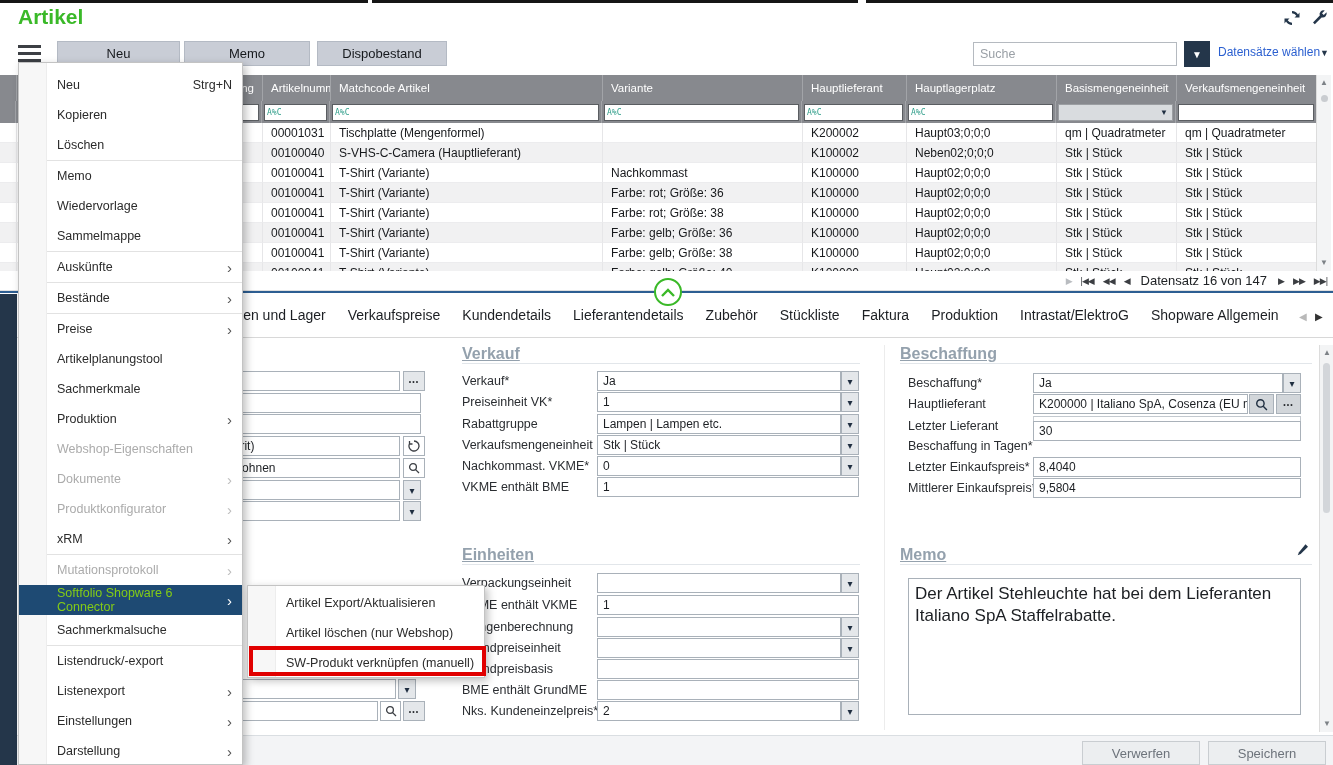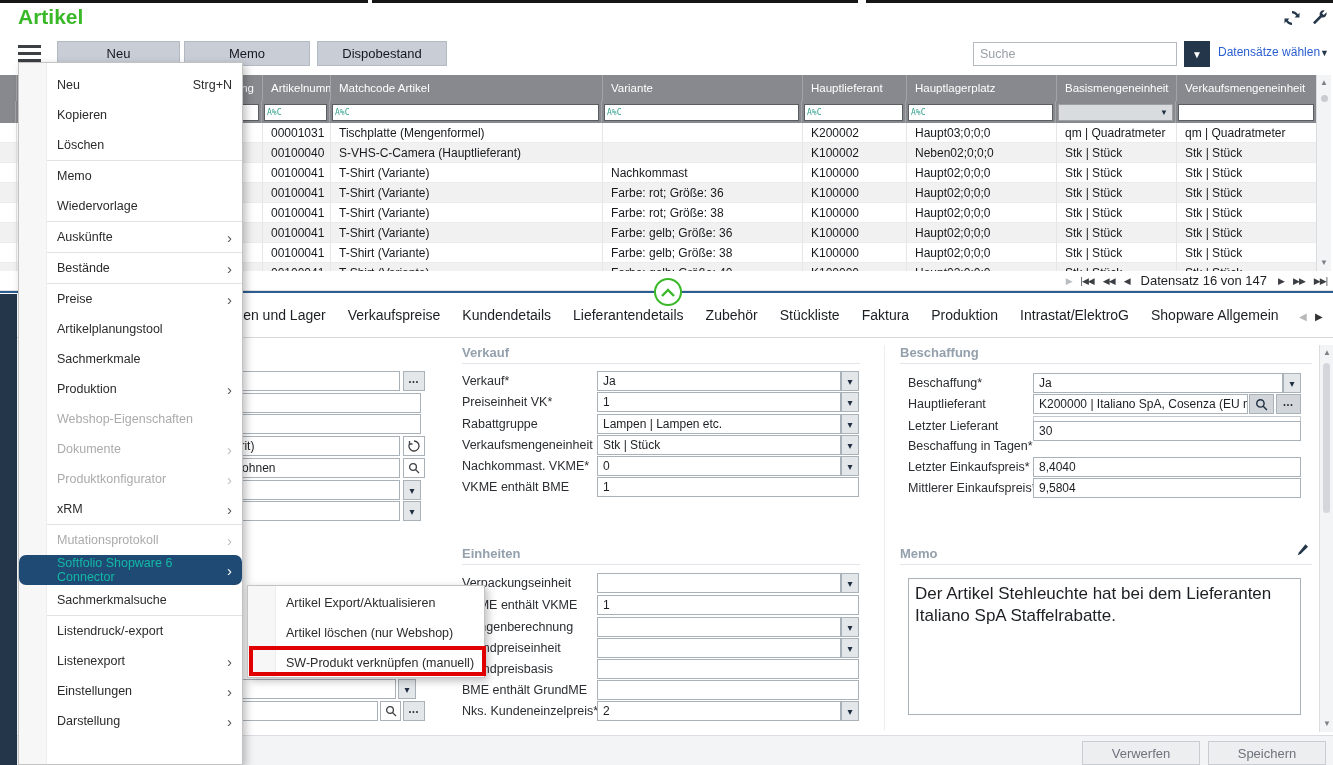--- a/index.html
+++ b/index.html
@@ -54,21 +54,21 @@
              border:2px solid #3ab928; z-index:20; display:flex; align-items:center; justify-content:center; }
 
   
   .tabs { position:absolute; left:0; top:296px; width:1295px; height:38px; display:flex; align-items:center;
           padding-left:170px; gap:22px; overflow:hidden; white-space:nowrap; }
   .tab { font-size:14px; color:#1c1f23; flex:0 0 auto; cursor:default; }
   .tabline { position:absolute; left:0; top:337px; width:1333px; height:1px; background:#d8d8d8; }
   .tabarrow { position:absolute; top:311px; font-size:10px; }
 
   
-  .sechdr { position:absolute; font-size:13px; font-weight:bold; color:#94a1ad; }
+  .sechdr { position:absolute; font-size:16px; font-weight:bold; color:#94a1ad;text-decoration:underline; }
   .secline { position:absolute; height:1px; background:#e2e6ea; }
   .flabel { position:absolute; font-size:12.5px; color:#2a2d31; white-space:nowrap; }
   .ibox { position:absolute; background:#fff; border:1px solid #a9b1b9; height:20px; display:flex; align-items:center;
           font-size:12px; color:#1c1f23; padding:0 5px; overflow:hidden; white-space:nowrap; }
   .ibox.dis { color:#9aa0a6; border-color:#c3c9cf; }
   .ddb { position:absolute; width:18px; height:20px; background:#e4e7ea; border:1px solid #a9b1b9;
          display:flex; align-items:center; justify-content:center; }
   .ddb::after { content:"▾"; font-size:10px; color:#1f2e40; }
   .sqb { position:absolute; height:20px; background:#e4e7ea; border:1px solid #a9b1b9;
          display:flex; align-items:center; justify-content:center; }
@@ -85,21 +85,21 @@
   .navstrip { position:absolute; left:0; top:294px; width:17px; height:471px; background:#24364a; z-index:12; }
 
   
   .menu { position:absolute; left:18px; top:62px; width:225px; height:703px; background:#fff;
           border:1px solid #c3c3c3; box-shadow:3px 3px 8px rgba(0,0,0,.25); z-index:50; padding-top:7px; overflow:hidden; }
   .menu .gutter { position:absolute; left:0; top:0; bottom:0; width:28px; background:#f7f7f7; border-right:1px solid #ededed; }
   .mi { position:relative; height:30px; display:flex; align-items:center; padding-left:38px; padding-right:10px;
         font-size:12.5px; color:#2b2b2b; cursor:default; }
   .mi .sc { margin-left:auto; color:#2b2b2b; }
   .mi.dis { color:#ababab; }
-  .mi.sel { background:#1e4a73; color:#14b8a6;border-radius:7px; }
+  .mi.sel { background:#1e4a73; color:#84cc16; }
   .mi.sub::after { content:"›"; position:absolute; right:10px; font-size:15px; line-height:1; color:#555; }
   .mi.dis.sub::after { color:#bdbdbd; }
   .mi.sel.sub::after { color:#fff; }
   .msep { height:1px; background:#e2e2e2; margin:0 0 0 0; }
   .submenu { position:absolute; left:247px; top:585px; width:238px; height:93px; background:#fff;
              border:1px solid #c3c3c3; box-shadow:3px 3px 8px rgba(0,0,0,.25); z-index:55; padding-top:2px; overflow:hidden; }
   .submenu .gutter { position:absolute; left:0; top:0; bottom:0; width:28px; background:#f7f7f7; border-right:1px solid #ededed; }
   .smi { position:relative; height:30px; display:flex; align-items:center; padding-left:38px; font-size:12.5px; color:#2b2b2b; }
   .redbox { position:absolute; left:249px; top:646px; width:237px; height:30px; border:4px solid #e10000; z-index:60; }
 
@@ -522,20 +522,23 @@
     <div class="mi">
         <span>Löschen</span>
       </div>
     <div class="msep"></div>
     <div class="mi">
         <span>Memo</span>
       </div>
     <div class="mi">
         <span>Wiedervorlage</span>
       </div>
+    <div class="mi">
+        <span>Sammelmappe</span>
+      </div>
     <div class="msep"></div>
     <div class="mi sub">
         <span>Auskünfte</span>
       </div>
     <div class="msep"></div>
     <div class="mi sub">
         <span>Bestände</span>
       </div>
     <div class="msep"></div>
     <div class="mi sub">

